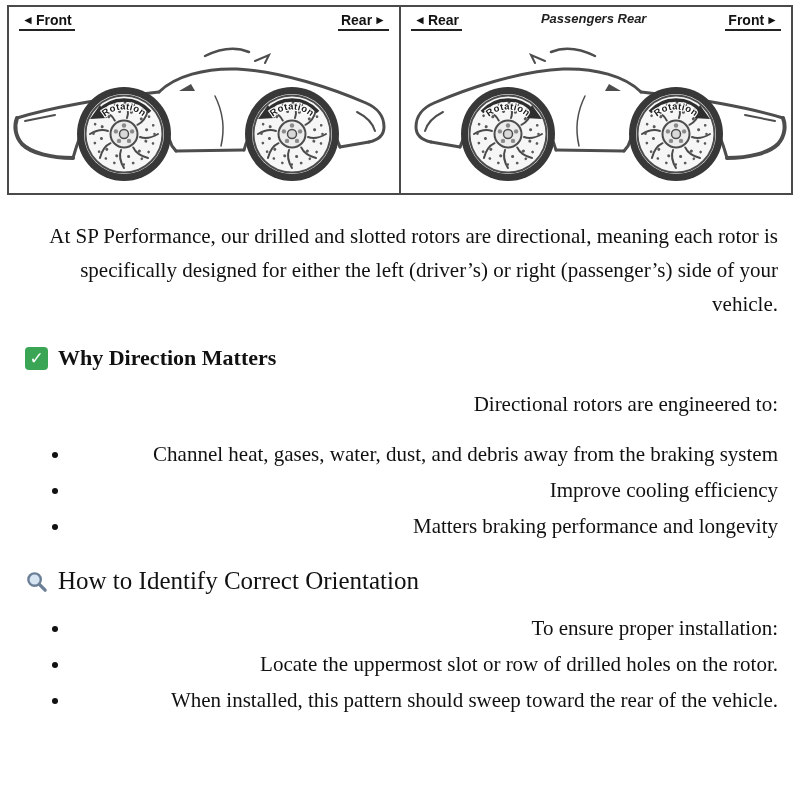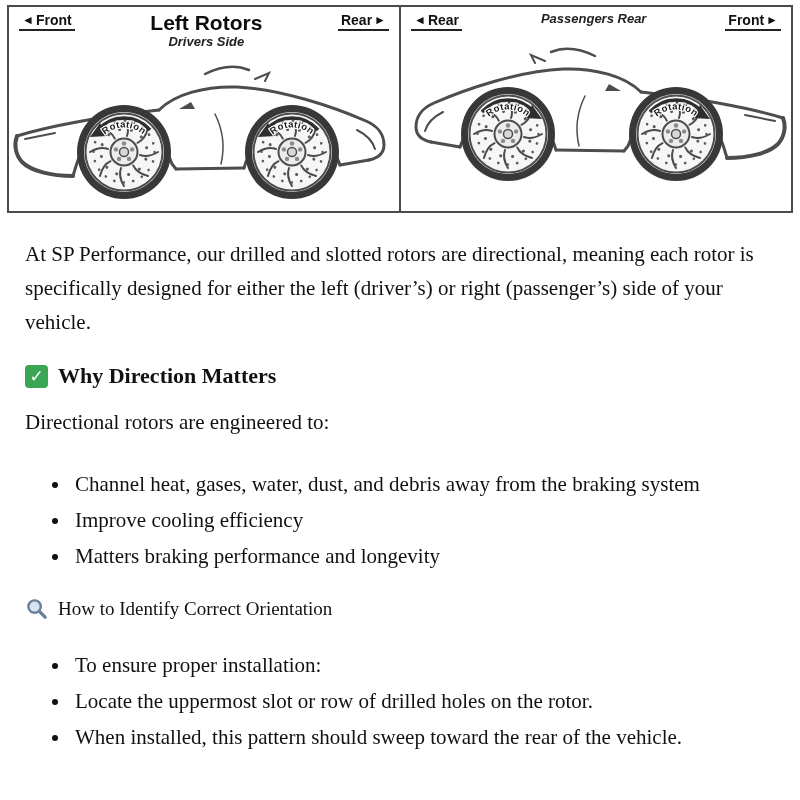--- a/index.html
+++ b/index.html
@@ -19,27 +19,27 @@
   .title { font-weight:bold; font-size:21px; color:#0d0d0d; line-height:1.1; }
   .subtitle { font-weight:bold; font-style:italic; font-size:13px; color:#222; }
   .car { display:block; width:100%; height:160px; margin-top:2px; }
 
   .rottext { font-family:"Liberation Sans", sans-serif; font-size:9.5px; font-weight:bold;
              fill:#1c1c1c; stroke:#ffffff; stroke-width:2.2px; paint-order:stroke; letter-spacing:.4px; }
   .rotarrow { stroke:#2e2e2e; stroke-width:3.5; fill:none; }
   .rothead  { fill:#2e2e2e; }
 
   
-  .article { padding:16px 22px 0 25px; max-width:762px; }
+  .article { padding:16px 22px 0 25px; max-width:762px;text-align:right; }
   .intro { font-size:21px; line-height:34px; margin:8px 0 6px 0; }
   h2 { display:flex; align-items:center; gap:10px; margin:24px 0 16px 0; }
   h2.h-bold { font-size:22px; font-weight:bold; }
-  h2.h-reg  { font-size:19px; font-weight:normal; }
+  h2.h-reg  { font-size:25px; font-weight:normal; }
   .lead { font-size:21px; line-height:34px; margin:0 0 4px 0; }
-  ul { margin:28px 0 20px 0; padding-left:46px; }
+  ul { margin:16px 0 20px 0; padding-left:46px; }
   li { font-size:21px; line-height:34px; padding-left:4px; margin:2px 0; }
 
   .check-icon { width:23px; height:23px; background:#3aa655; border-radius:4px;
                 display:inline-flex; align-items:center; justify-content:center;
                 color:#fff; font-size:17px; font-weight:bold; flex:0 0 auto;
                 font-family:"DejaVu Sans", sans-serif; }
   .mag-icon { width:23px; height:23px; flex:0 0 auto; }
 </style>
 </head>
 <body>
@@ -92,24 +92,20 @@
 
 <div class="page">
 
   <div class="diagram">
 
     <div class="panel">
       <div class="panel-header">
         <div class="dir">
           <span class="arrow">◄</span>
           <span>Front</span>
-        </div>
-        <div class="titleblock">
-          <div class="title">Left Rotors</div>
-          <div class="subtitle">Drivers Side</div>
         </div>
         <div class="dir">
           <span>Rear</span>
           <span class="arrow">►</span>
         </div>
       </div>
       <svg class="car" viewBox="0 0 390 158" xmlns="http://www.w3.org/2000/svg" xmlns:xlink="http://www.w3.org/1999/xlink">
         <defs>
             <path id="taL" d="M -27,-4 A 28 28 0 0 1 27,-4"></path>
           </defs>

